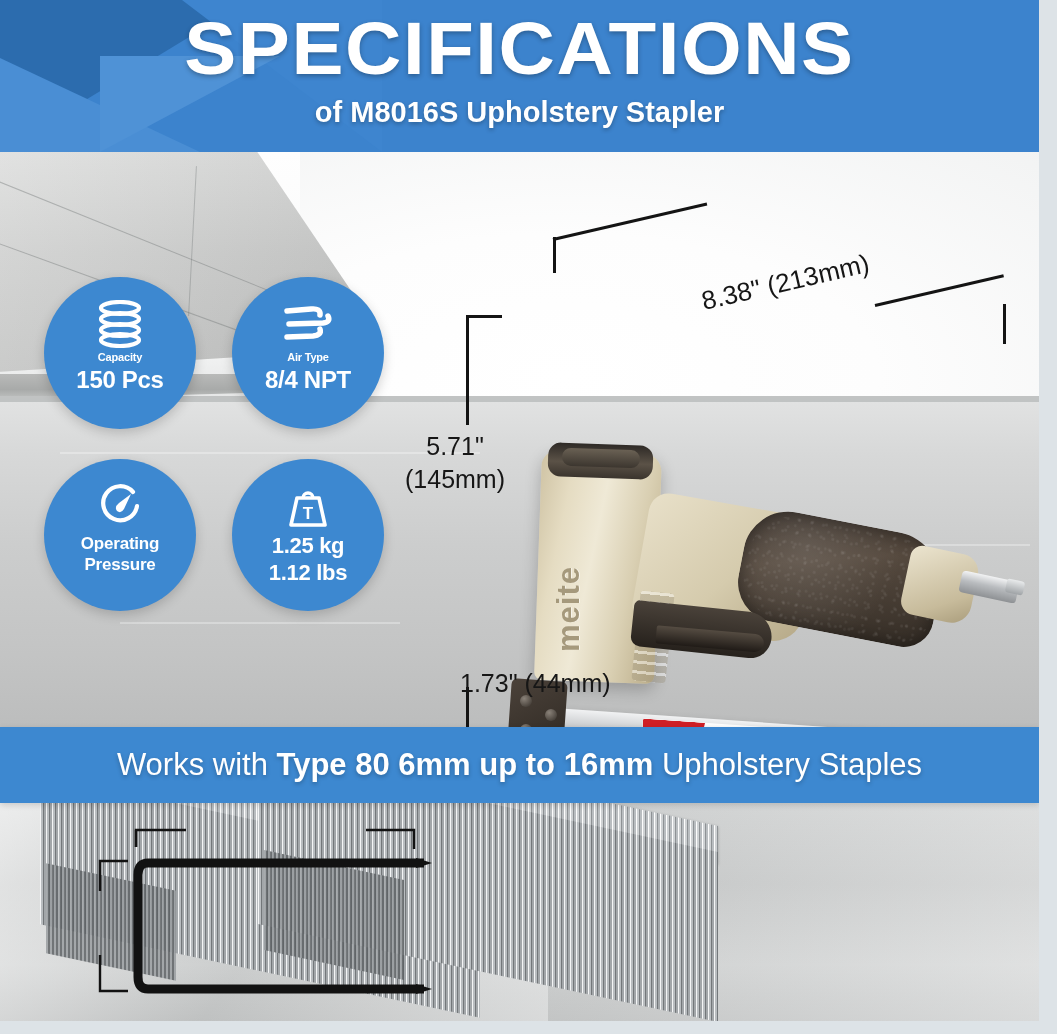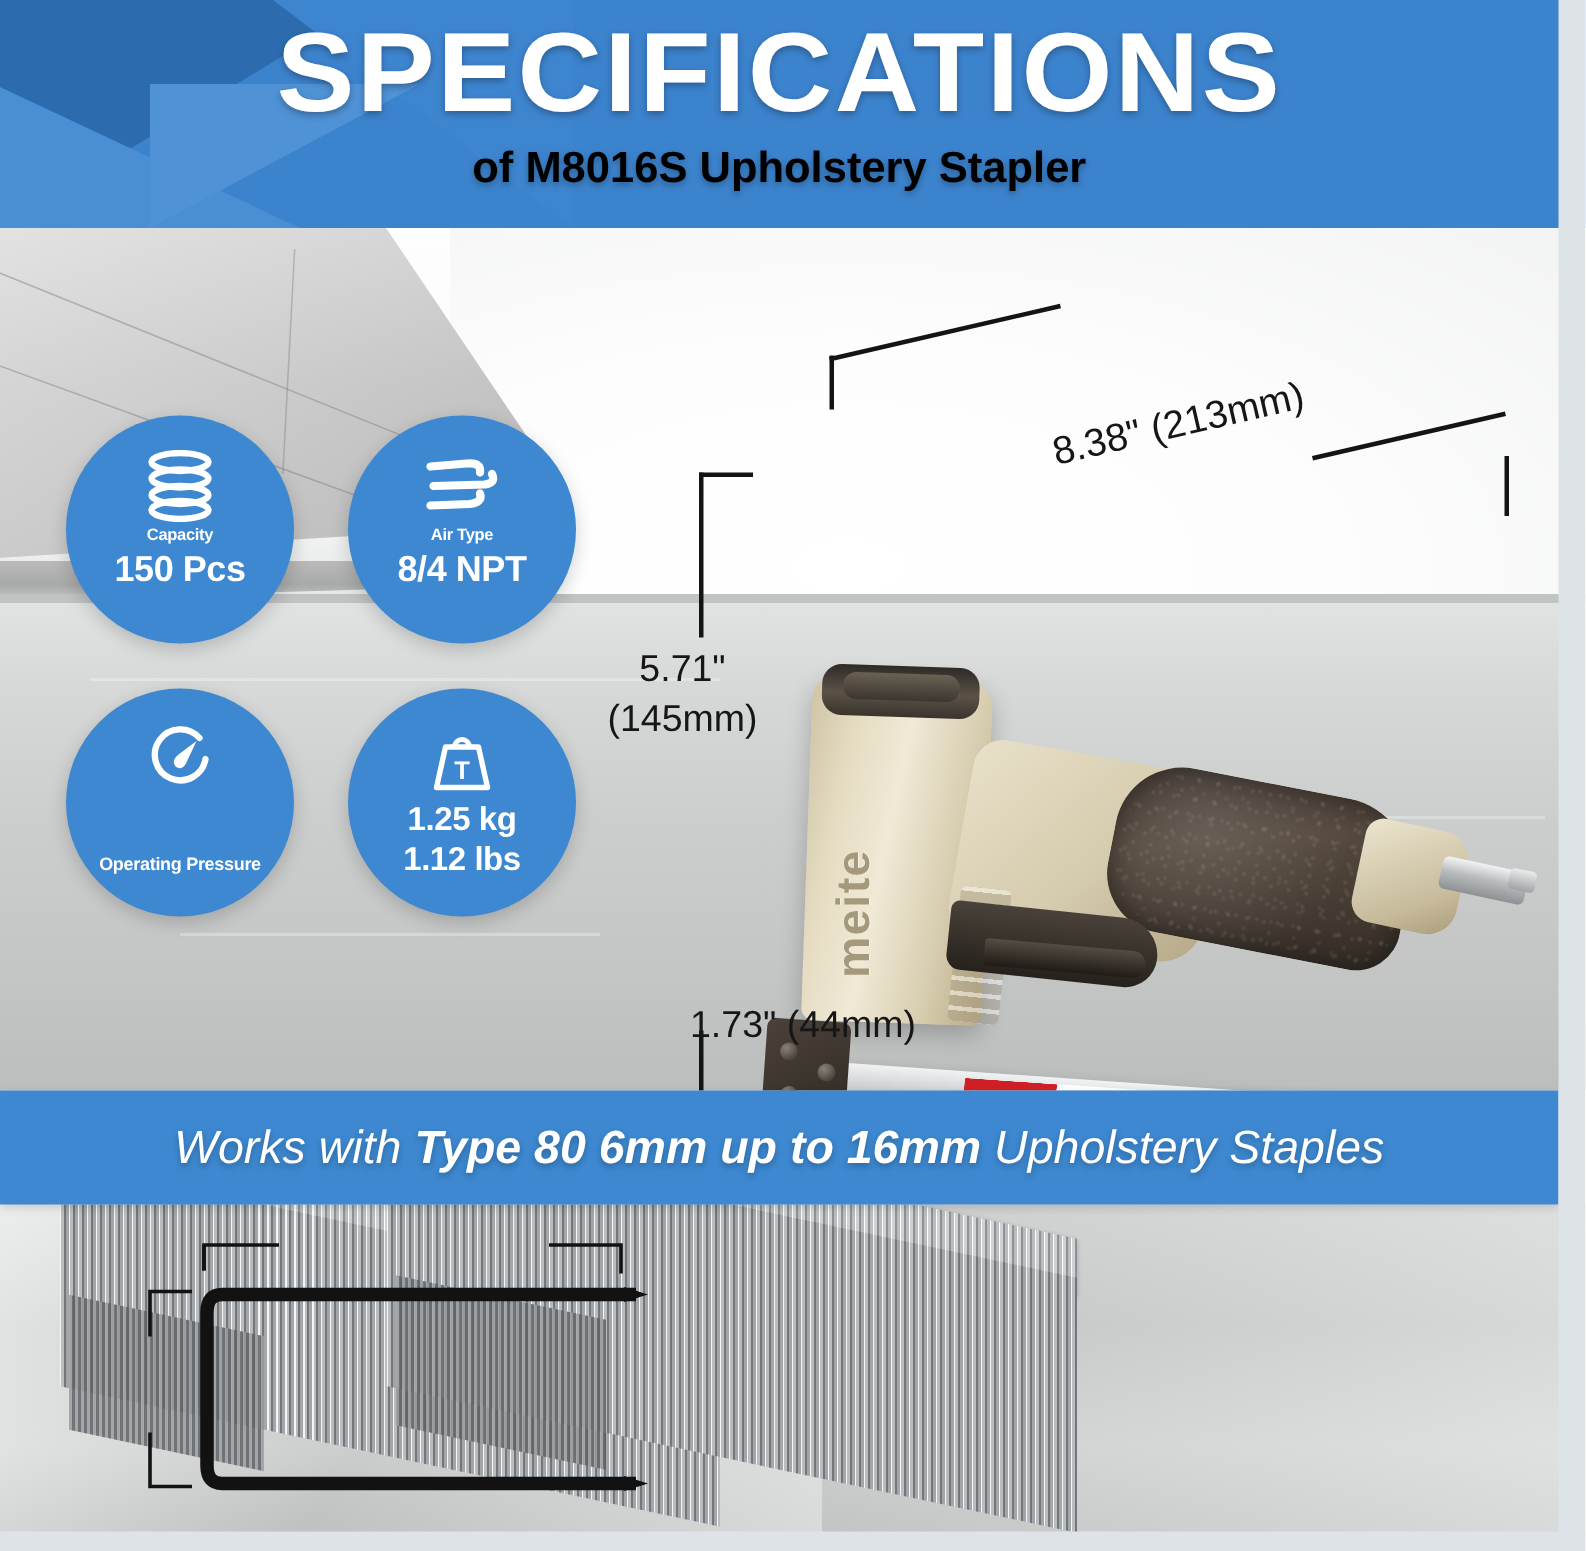--- a/index.html
+++ b/index.html
@@ -83,21 +83,21 @@
     font-stretch: condensed;
     transform: scaleX(1.04);
   }
   .hdr-sub {
     position: absolute;
     top: 96px; left: 0;
     width: 1039px;
     text-align: center;
     font-size: 29px;
     font-weight: 700;
-    color: #000000;
+    color: #ffffff;
     text-shadow: 0 2px 4px rgba(0,0,0,0.28);
   }
 
   
   .scene {
     position: absolute;
     top: 152px; left: 0;
     width: 1057px; height: 575px;
     overflow: hidden;
     background: linear-gradient(180deg,#fefefe 0%,#f7f8f8 32%,#e9eaea 40%,#dcdddd 52%,#d2d3d3 70%,#c9cbca 100%);
@@ -185,21 +185,21 @@
     position: absolute;
     top: 74px; left: 0;
     width: 152px;
   }
   .c-l1 {
     font-size: 11px;
     font-weight: 700;
     line-height: 1.25;
     letter-spacing: -0.2px;
   }
-  .c-l1.small { font-size: 12px; margin-top: 36px; }
+  .c-l1.small { font-size: 17px; }
   .c-l2 {
     font-size: 24px;
     font-weight: 700;
     line-height: 1.22;
     letter-spacing: -0.3px;
     text-align: center;
   }
   .c-l2.stacked { font-size: 22px; }
 
   #circle-capacity  { top: 125px; left: 44px; }
@@ -410,21 +410,20 @@
     align-items: center;
     justify-content: center;
     z-index: 20;
     box-shadow: 0 2px 6px rgba(0,0,0,0.15);
   }
   .banner-text {
     font-size: 31px;
     color: #ffffff;
     text-shadow: 0 2px 4px rgba(0,0,0,0.25);
     white-space: nowrap;
-    font-style: italic;
   }
   .banner-text b { font-weight: 700; }
   .banner-text .light { font-weight: 400; }
 
   
   .staples {
     position: absolute;
     top: 803px; left: 0;
     width: 1057px; height: 231px;
     overflow: hidden;

